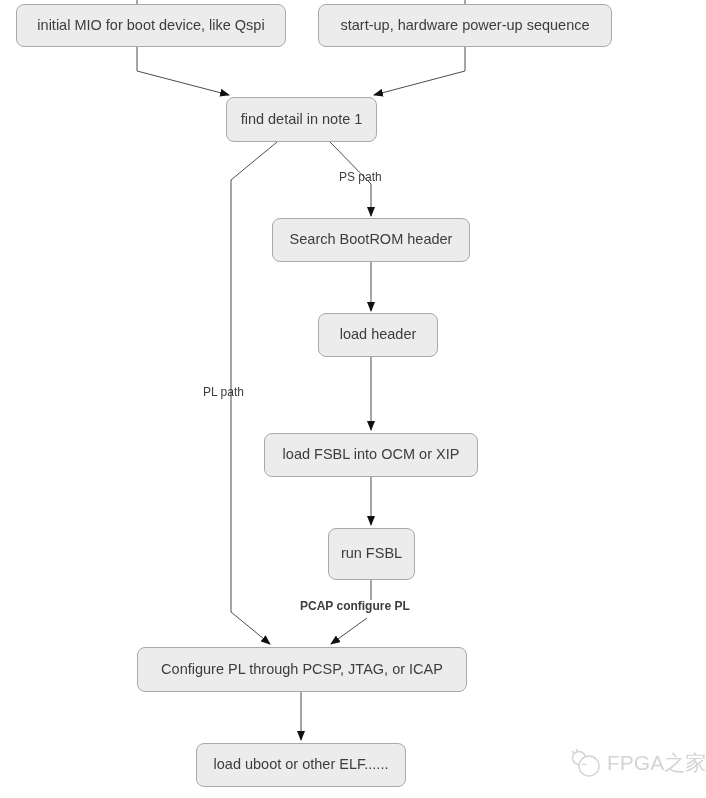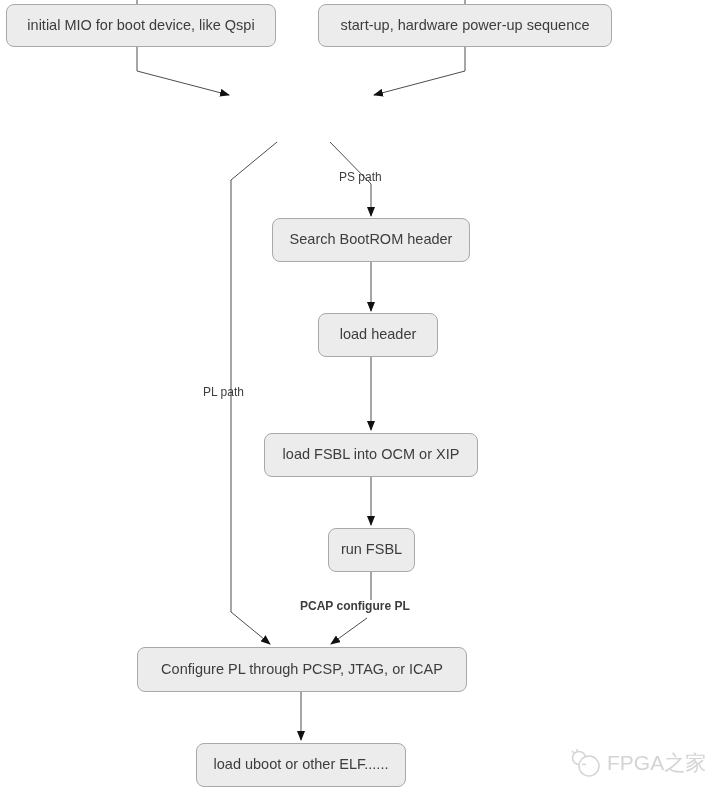--- a/index.html
+++ b/index.html
@@ -80,26 +80,27 @@
     <path d="M330,142 L371,184 L371,216" stroke="var(--edge)" fill="none" marker-end="url(#arrow)"></path>
     <path d="M277,142 L231,180 L231,612 L270,644" stroke="var(--edge)" fill="none" marker-end="url(#arrow)"></path>
     <path d="M371,262 L371,311" stroke="var(--edge)" fill="none" marker-end="url(#arrow)"></path>
     <path d="M371,357 L371,430" stroke="var(--edge)" fill="none" marker-end="url(#arrow)"></path>
     <path d="M371,477 L371,525" stroke="var(--edge)" fill="none" marker-end="url(#arrow)"></path>
     <path d="M371,572 L371,600" stroke="var(--edge)" fill="none"></path>
     <path d="M367,618 L331,644" stroke="var(--edge)" fill="none" marker-end="url(#arrow)"></path>
     <path d="M301,692 L301,740" stroke="var(--edge)" fill="none" marker-end="url(#arrow)"></path>
   </svg>
 
-  <div class="node" style="left:6px;   top:4px;   width:270px; height:43px;">initial MIO for boot device, like Qspi</div>
+  <div class="node" style="left:16px;   top:4px;   width:270px; height:43px;">initial MIO for boot device, like Qspi</div>
   <div class="node" style="left:318px; top:4px;   width:294px; height:43px;">start-up, hardware power-up sequence</div>
+  <div class="node" style="left:226px; top:97px;  width:151px; height:45px;">find detail in note 1</div>
   <div class="node" style="left:272px; top:218px; width:198px; height:44px;">Search BootROM header</div>
   <div class="node" style="left:318px; top:313px; width:120px; height:44px;">load header</div>
   <div class="node" style="left:264px; top:433px; width:214px; height:44px;">load FSBL into OCM or XIP</div>
-  <div class="node" style="left:328px; top:528px; width:87px;  height:44px;">run FSBL</div>
+  <div class="node" style="left:328px; top:528px; width:87px;  height:52px;">run FSBL</div>
   <div class="node" style="left:137px; top:647px; width:330px; height:45px;text-align:right;">Configure PL through PCSP, JTAG, or ICAP</div>
   <div class="node" style="left:196px; top:743px; width:210px; height:44px;">load uboot or other ELF......</div>
 
   <div class="edge-label" style="left:339px; top:170px;">PS path</div>
   <div class="edge-label" style="left:203px; top:385px;">PL path</div>
   <div class="edge-label" style="left:300px; top:599px;font-weight:bold;">PCAP configure PL</div>
 
   <div class="watermark">
     <svg class="logo" width="34" height="30" viewBox="0 0 34 30" aria-hidden="true">
       <circle cx="11" cy="10" r="6.5" fill="none" stroke="var(--watermark)" stroke-width="1.5"></circle>

